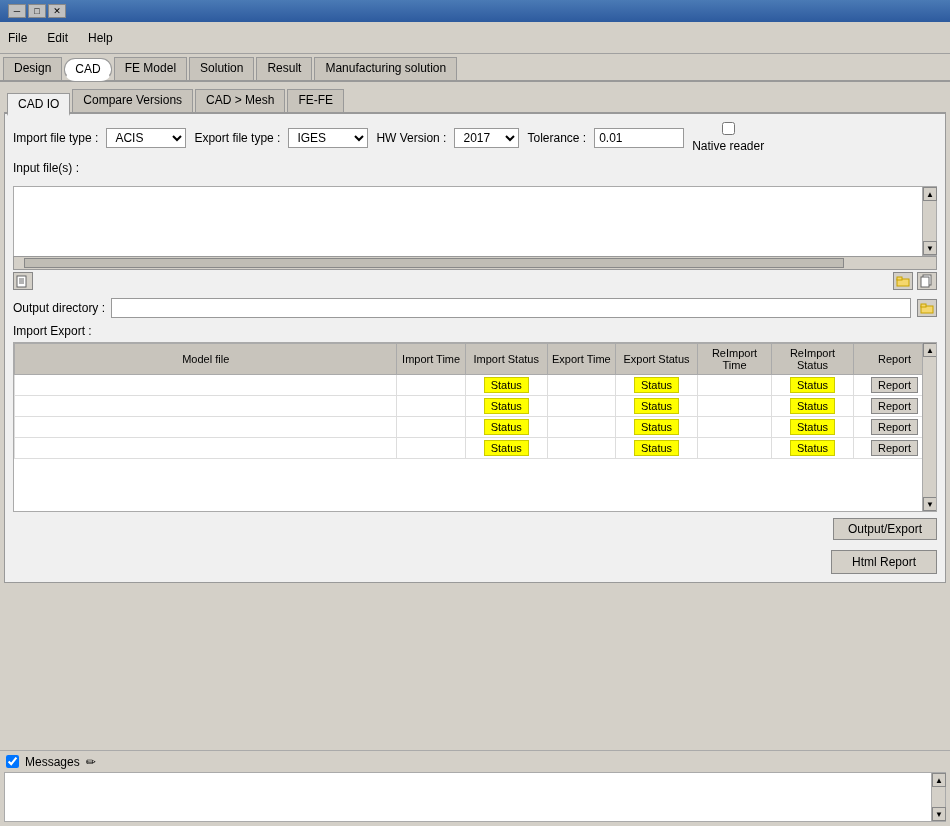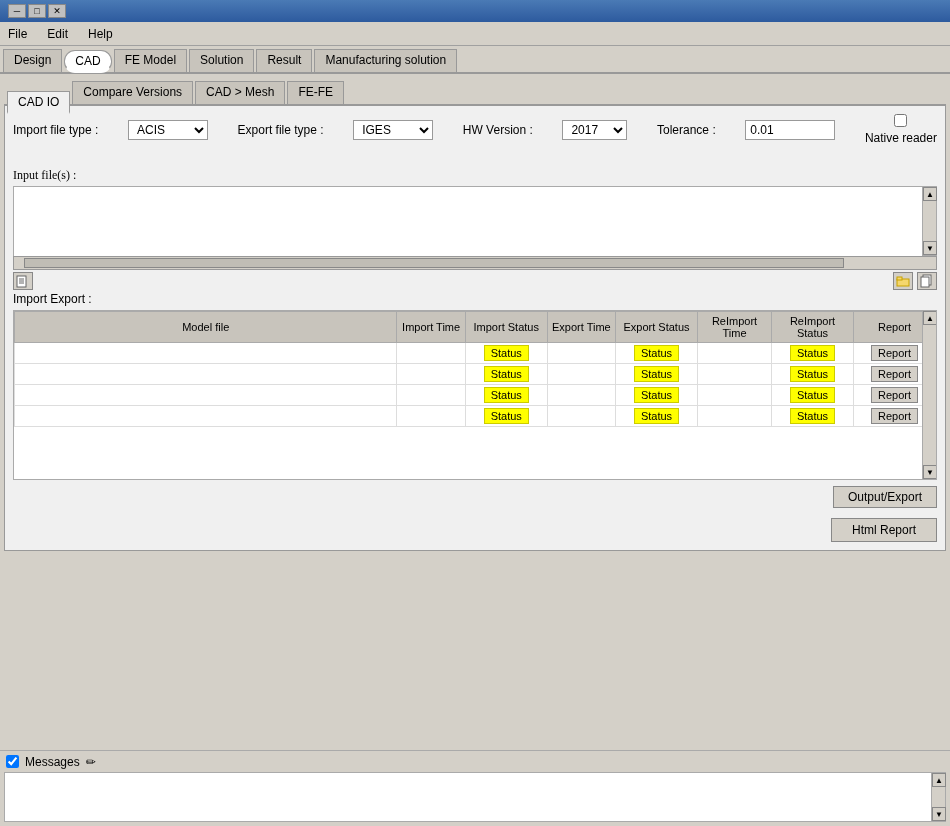--- a/index.html
+++ b/index.html
@@ -38,21 +38,21 @@
       align-items: center;
       justify-content: center;
       color: black;
     }
     .menu-bar {
       background: #d4d0c8;
       padding: 2px 4px;
       display: flex;
       gap: 12px;
       border-bottom: 1px solid #a0a0a0;
-      height: 24px;
+      height: 32px;
       align-items: center;
     }
     .menu-item {
       font-size: 12px;
       cursor: pointer;
       padding: 1px 4px;
     }
     .main-tabs {
       display: flex;
       background: #d4d0c8;
@@ -92,35 +92,34 @@
       border: 1px solid #999;
       border-bottom: none;
       cursor: pointer;
       margin-right: 2px;
       font-size: 12px;
     }
     .sub-tab.active {
       background: #f0f0f0;
       border-bottom: 2px solid #f0f0f0;
       position: relative;
-      top: 10px;
+      top: 4px;
       z-index: 1;
     }
     .panel {
       background: #f0f0f0;
       border: 1px solid #999;
       padding: 8px;
     }
     .form-row {
       display: flex;
       align-items: center;
-      gap: 25px;
-      margin-bottom: 23px;
+      gap: 8px;
+      margin-bottom: 8px;
       flex-wrap: wrap;
-      justify-content: space-between;
     }
     .form-label {
       font-size: 12px;
       white-space: nowrap;
     }
     select, input[type="text"] {
       background: white;
       border: 1px solid #999;
       font-size: 12px;
       height: 20px;
@@ -141,22 +140,21 @@
     }
     .checkbox-label {
       display: flex;
       align-items: center;
       gap: 4px;
       font-size: 12px;
       flex-direction: column;
     }
     .section-label {
       font-size: 12px;
-      margin-bottom: 3px;
-      font-family: Liberation Serif, serif;
+      margin-bottom: 11px;
     }
     .scrollbar-h {
       width: 100%;
       height: 14px;
       background: #d4d0c8;
       border: 1px solid #999;
       margin: 0;
       position: relative;
     }
     .scrollbar-thumb-h {
@@ -430,20 +428,30 @@
           <div class="icon-btn" title="Copy">
             <svg width="14" height="14" viewBox="0 0 14 14">
               <rect x="3" y="1" width="8" height="10" fill="white" stroke="#666" stroke-width="1"></rect>
               <rect x="1" y="3" width="8" height="10" fill="white" stroke="#666" stroke-width="1"></rect>
             </svg>
           </div>
         </div>
       </div>
     </div>
 
+    <div class="output-row">
+      <span class="form-label">Output directory :</span>
+      <input type="text" class="output-input" style="">
+      <div class="icon-btn">
+        <svg width="14" height="12" viewBox="0 0 14 12">
+          <rect x="1" y="4" width="12" height="7" fill="#f5d76e" stroke="#c8a200" stroke-width="1"></rect>
+          <rect x="1" y="2" width="5" height="3" fill="#f5d76e" stroke="#c8a200" stroke-width="1"></rect>
+        </svg>
+      </div>
+    </div>
 
     <div class="import-export-label">Import Export :</div>
     <div class="table-container">
       <div class="table-scroll">
         <table>
           <thead>
             <tr>
               <th class="model-file-col">Model file</th>
               <th class="time-col">Import Time</th>
               <th class="status-col">Import Status</th>

